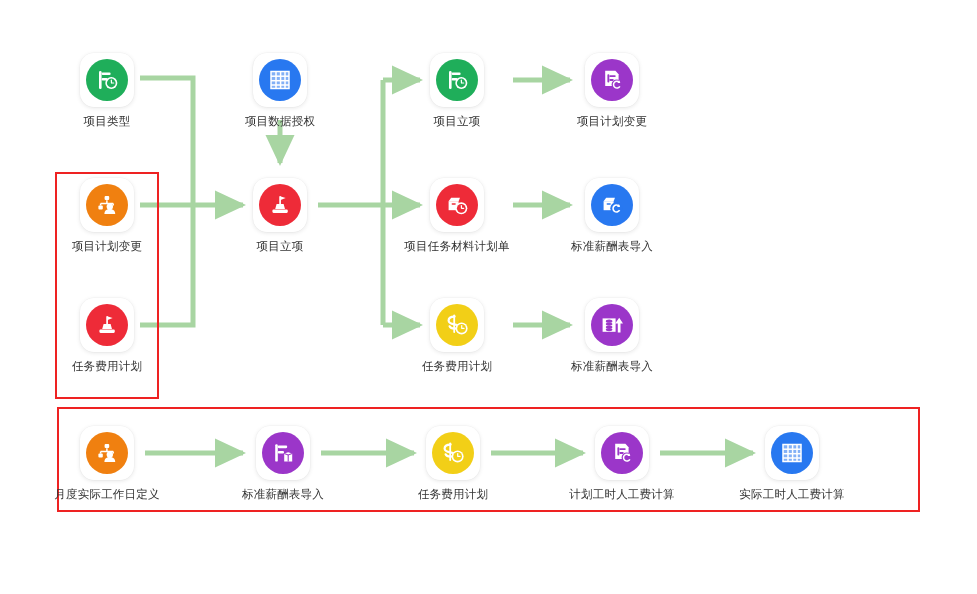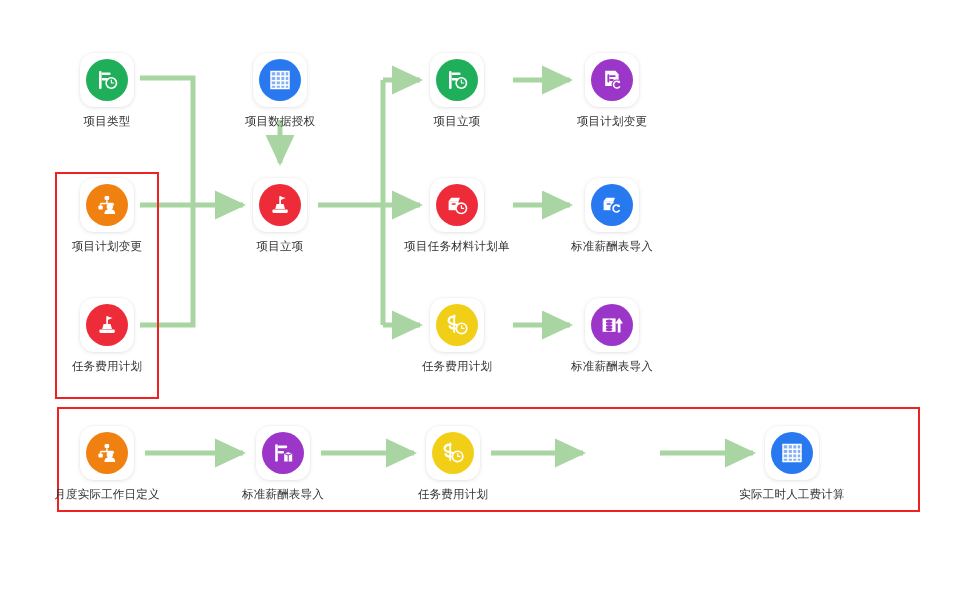--- a/index.html
+++ b/index.html
@@ -340,20 +340,36 @@
           <circle cx="17.6" cy="16.4" r="6" fill="#fff"></circle>
           <circle cx="17.6" cy="16.4" r="4.4" fill="#f2cf17"></circle>
           <rect x="17.1" y="13" width="1.2" height="3.8" rx="0.6" fill="#fff"></rect>
           <rect x="17.5" y="15.8" width="3.1" height="1.2" rx="0.6" fill="#fff"></rect>
         </svg>
       </div>
     </div>
     <div class="label">任务费用计划</div>
   </div>
 
+  <div class="node wide" style="left:622px; top:426px;">
+    <div class="tile">
+      <div class="disc" style="background:#9b36c9;">
+        <svg width="26" height="26" viewBox="0 0 26 26">
+          <path d="M6.2,3.8 L16.4,3.8 L19.6,7.2 L19.6,19 L6.2,19 Z" fill="#fff"></path>
+          <rect x="8.4" y="7.2" width="1.9" height="8.4" rx="0.8" fill="#9b36c9"></rect>
+          <rect x="10.3" y="8.2" width="6.4" height="1.9" rx="0.8" fill="#9b36c9"></rect>
+          <rect x="10.3" y="12" width="4.4" height="1.9" rx="0.8" fill="#9b36c9"></rect>
+          <circle cx="17.6" cy="17.6" r="5" fill="#9b36c9"></circle>
+          <path d="M20.5,15.4 A3.4,3.4 0 1 0 20.9,19.3" stroke="#fff" stroke-width="1.5" fill="none"></path>
+          <path d="M20.2,13.3 L21.3,16.1 L18.4,16.1 Z" fill="#fff"></path>
+        </svg>
+      </div>
+    </div>
+    <div class="label">计划工时人工费计算</div>
+  </div>
 
   <div class="node wide" style="left:792px; top:426px;">
     <div class="tile">
       <div class="disc" style="background:#2878f0;">
         <svg width="26" height="26" viewBox="0 0 26 26">
           <rect x="4" y="4.5" width="18" height="17" fill="#ffffff" opacity="0.42"></rect>
           <g stroke="#ffffff" stroke-width="1.5" fill="none">
             <rect x="4" y="4.5" width="18" height="17"></rect>
             <line x1="4" y1="9.2" x2="22" y2="9.2"></line>
             <line x1="4" y1="13.7" x2="22" y2="13.7"></line>

